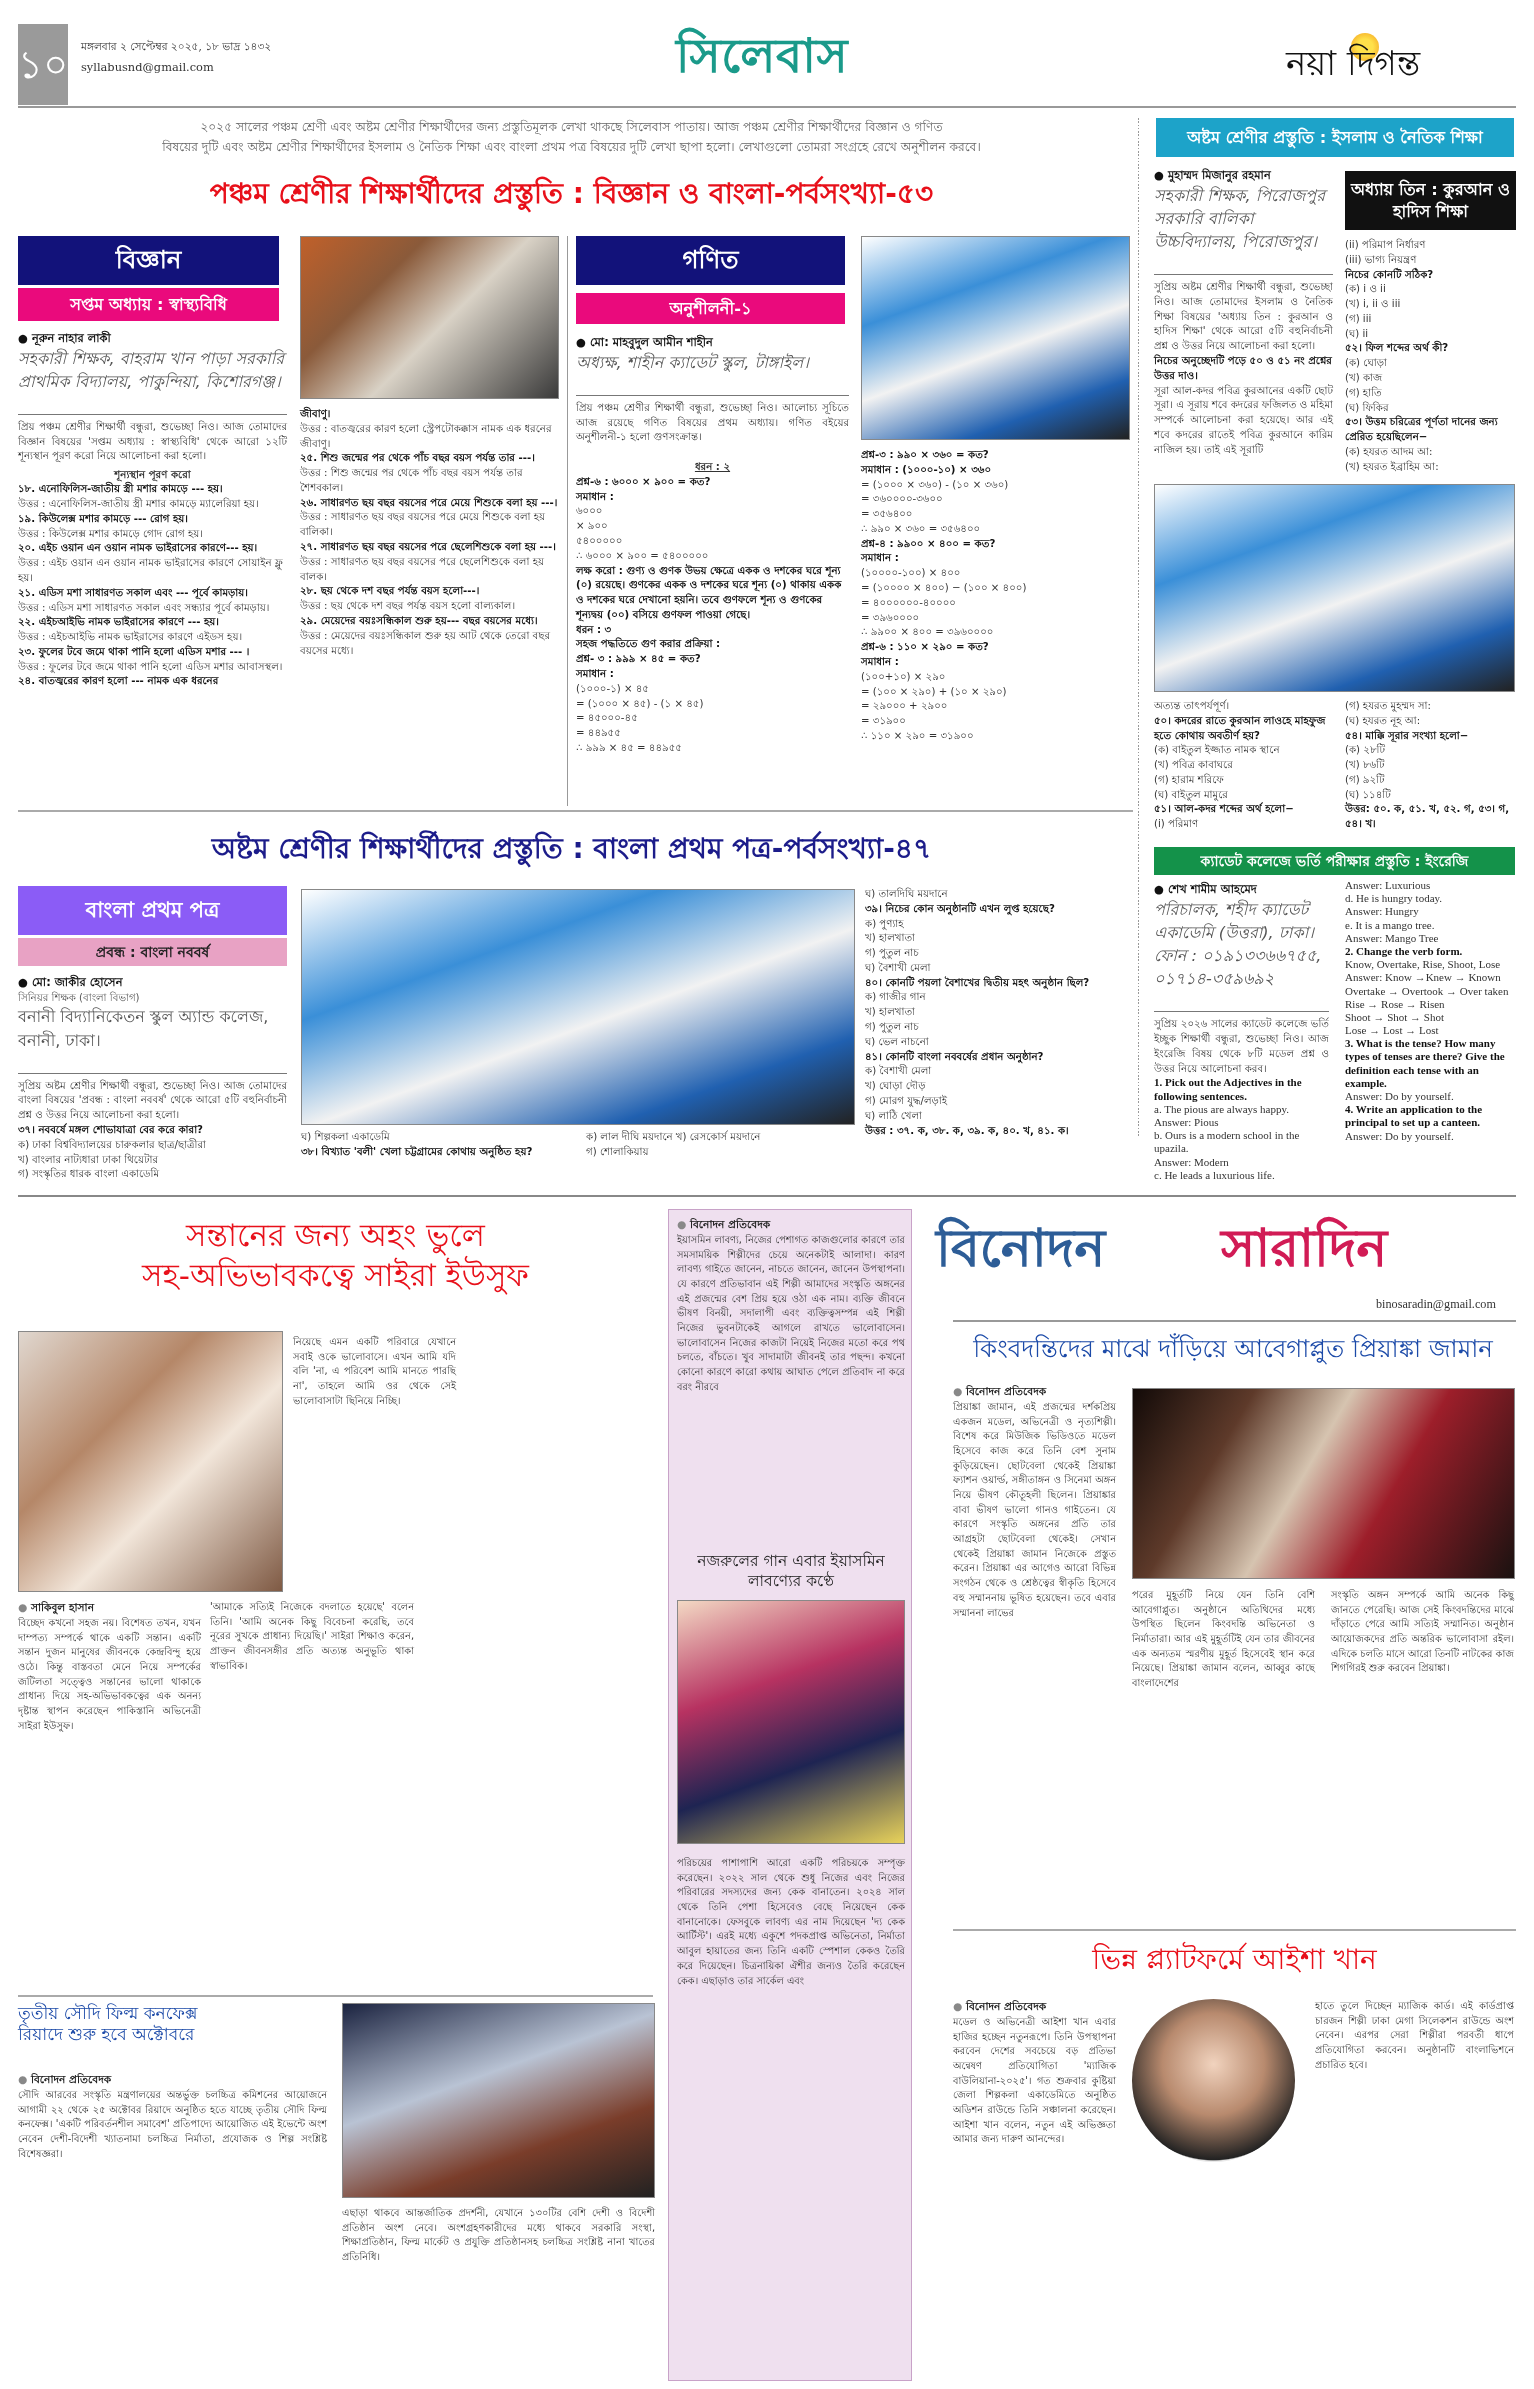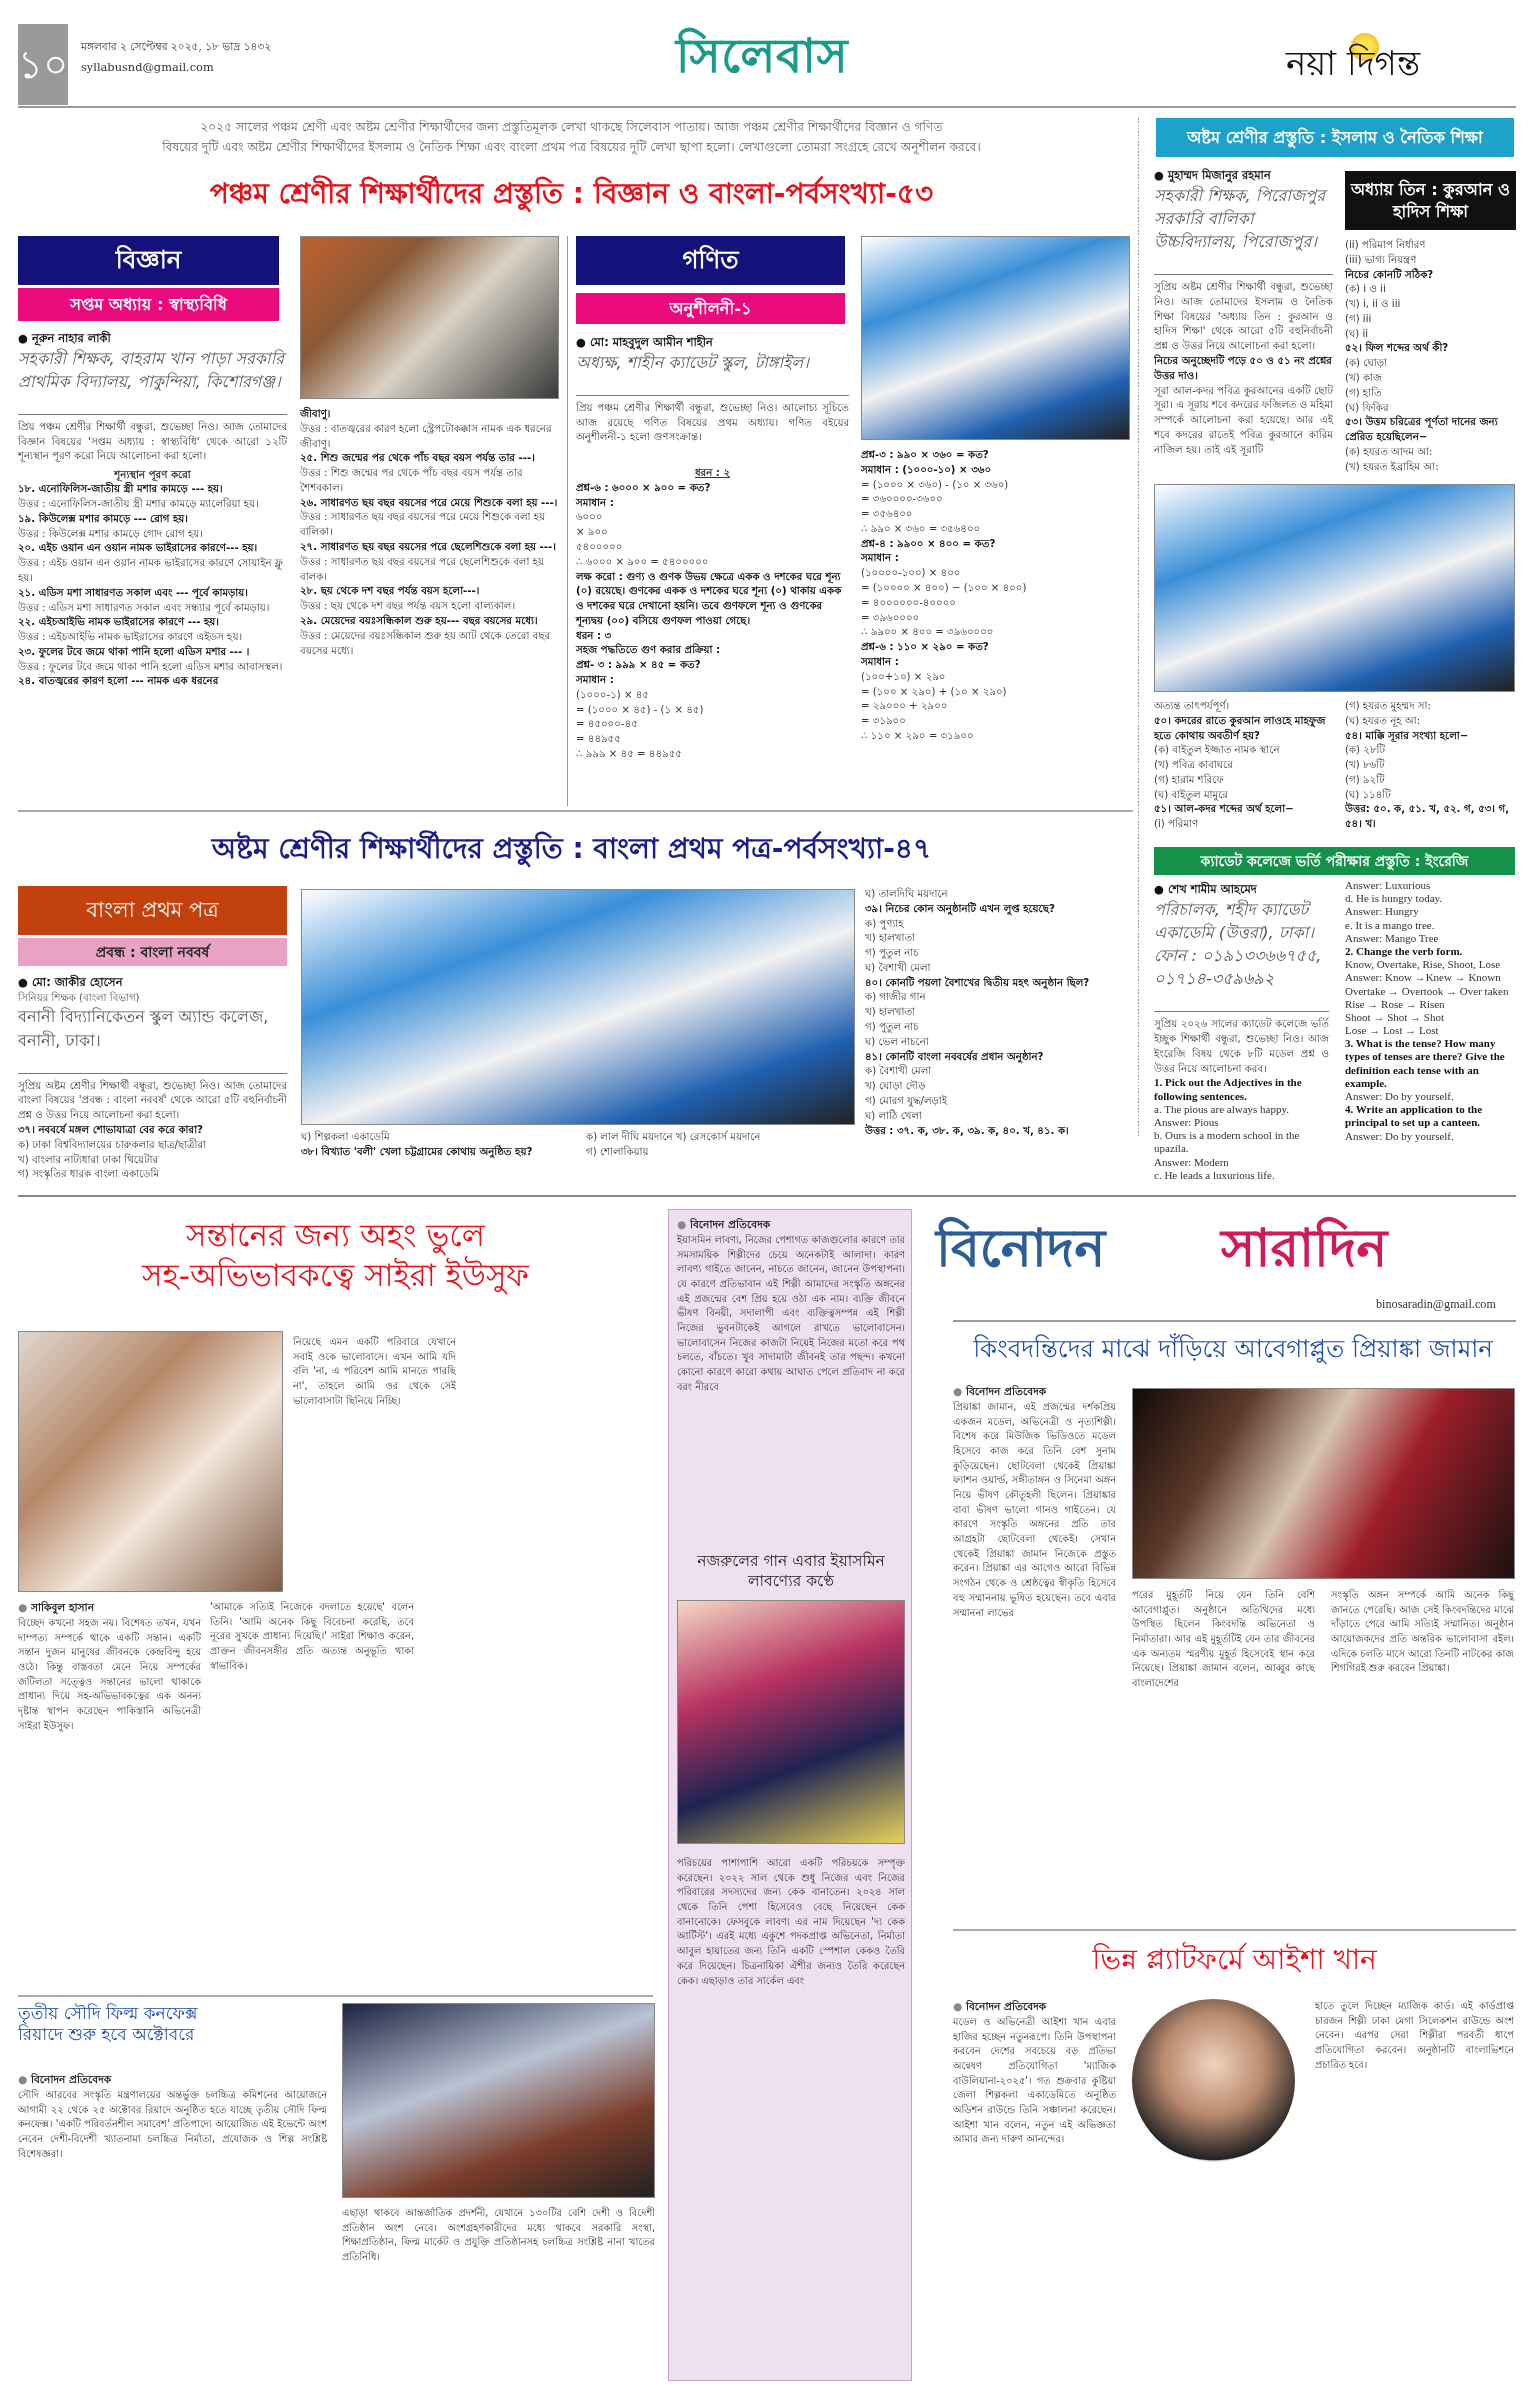--- a/index.html
+++ b/index.html
@@ -23,21 +23,21 @@
 .photo.blue{background:linear-gradient(160deg,#ffffff 0%,#3a8fd8 30%,#f2f2f2 55%,#2060b0 80%,#222 100%)}
 .col-text{font-size:10.2px;line-height:1.45;color:#333}
 .author{font-weight:bold;color:#111;font-size:11.4px}
 .author::before{content:"● ";}
 .affil{font-style:italic;color:#555;font-size:16px;border-bottom:0.8px solid #777;padding-bottom:21px;margin-bottom:5px}
 .vrule{width:0.8px;background:#999}
 .hrule{height:1.6px;background:#aaa}
 .black-box{background:#111;color:#fff;font-size:16.3px;font-weight:bold;text-align:center;display:flex;align-items:center;justify-content:center;line-height:1.3}
 .green-banner{left:1154px;top:847px;width:361px;height:28px;background:#14924a;color:#fff;font-size:14px;font-weight:bold;display:flex;align-items:center;justify-content:center}
 .en{font-family:"Liberation Serif","DejaVu Serif",serif;font-size:11px;line-height:1.2;color:#333}
-.magenta-box{background:#c2410c;color:#fff;font-size:21px;font-weight:normal;display:flex;align-items:center;justify-content:center}
+.magenta-box{background:#8b5cf6;color:#fff;font-size:21px;font-weight:bold;display:flex;align-items:center;justify-content:center}
 .lpink-box{background:#e8a2c4;color:#222;font-size:14px;font-weight:bold;display:flex;align-items:center;justify-content:center}
 .ent-red{color:#e8101a;font-size:31px;text-align:center;line-height:1.3}
 .ent-blue{color:#1c4aa8;font-size:17px;text-align:center;line-height:1.25}
 .lilac{background:#efe0ef;border:0.8px solid #c8a2c8}
 .bino{left:936px;top:1213px;font-size:52px;font-weight:bold;color:#2d5d97}
 .saradin{left:1221px;top:1213px;font-size:52px;font-weight:bold;color:#d11b55}
 .bino-email{left:1376px;top:1296px;font-size:12.2px;font-family:"Liberation Serif",serif;color:#333}
 .sm{font-size:9.8px;line-height:1.5;color:#333}
 .byline{font-weight:bold;color:#222;font-size:10.6px}
 .byline::before{content:"● ";color:#888}
@@ -108,21 +108,21 @@
 <div class="abs vrule" style="left:567px;top:236px;height:570px"></div>
 
 <div class="abs navy-box" style="left:576px;top:236px;width:269px;height:49px">গণিত</div>
 <div class="abs pink-box" style="left:576px;top:293px;width:269px;height:31px">অনুশীলনী-১</div>
 <div class="abs photo blue" style="left:861px;top:236px;width:269px;height:204px"></div>
 
 <div class="abs col-text" style="left:576px;top:334px;width:273px">
   <div class="author">মো: মাহবুদুল আমীন শাহীন</div>
   <div class="affil">অধ্যক্ষ, শাহীন ক্যাডেট স্কুল, টাঙ্গাইল।</div>
   <div style="text-align:justify">প্রিয় পঞ্চম শ্রেণীর শিক্ষার্থী বন্ধুরা, শুভেচ্ছা নিও। আলোচ্য সূচিতে আজ রয়েছে গণিত বিষয়ের প্রথম অধ্যায়। গণিত বইয়ের অনুশীলনী-১ হলো গুণসংক্রান্ত।</div>
-  <div class="center" style="font-weight:bold;text-decoration:underline;margin-top:21px">ধরন : ২</div>
+  <div class="center" style="font-weight:bold;text-decoration:underline;margin-top:15px">ধরন : ২</div>
   <div id="math-col1">
       <div style="font-weight: bold; color: rgb(17, 17, 17);">প্রশ্ন-৬ : ৬০০০ × ৯০০ = কত?</div>
       <div style="font-weight: bold; color: rgb(17, 17, 17);">সমাধান :</div>
       <div>৬০০০</div>
       <div>× ৯০০</div>
       <div>৫৪০০০০০</div>
       <div>∴ ৬০০০ × ৯০০ = ৫৪০০০০০</div>
       <div style="font-weight: bold; color: rgb(17, 17, 17);">লক্ষ করো : গুণ্য ও গুণক উভয় ক্ষেত্রে একক ও দশকের ঘরে শূন্য (০) রয়েছে। গুণকের একক ও দশকের ঘরে শূন্য (০) থাকায় একক ও দশকের ঘরে দেখানো হয়নি। তবে গুণফলে শূন্য ও গুণকের শূন্যদ্বয় (০০) বসিয়ে গুণফল পাওয়া গেছে।</div>
       <div style="font-weight: bold; color: rgb(17, 17, 17);">ধরন : ৩</div>
       <div style="font-weight: bold; color: rgb(17, 17, 17);">সহজ পদ্ধতিতে গুণ করার প্রক্রিয়া :</div>

